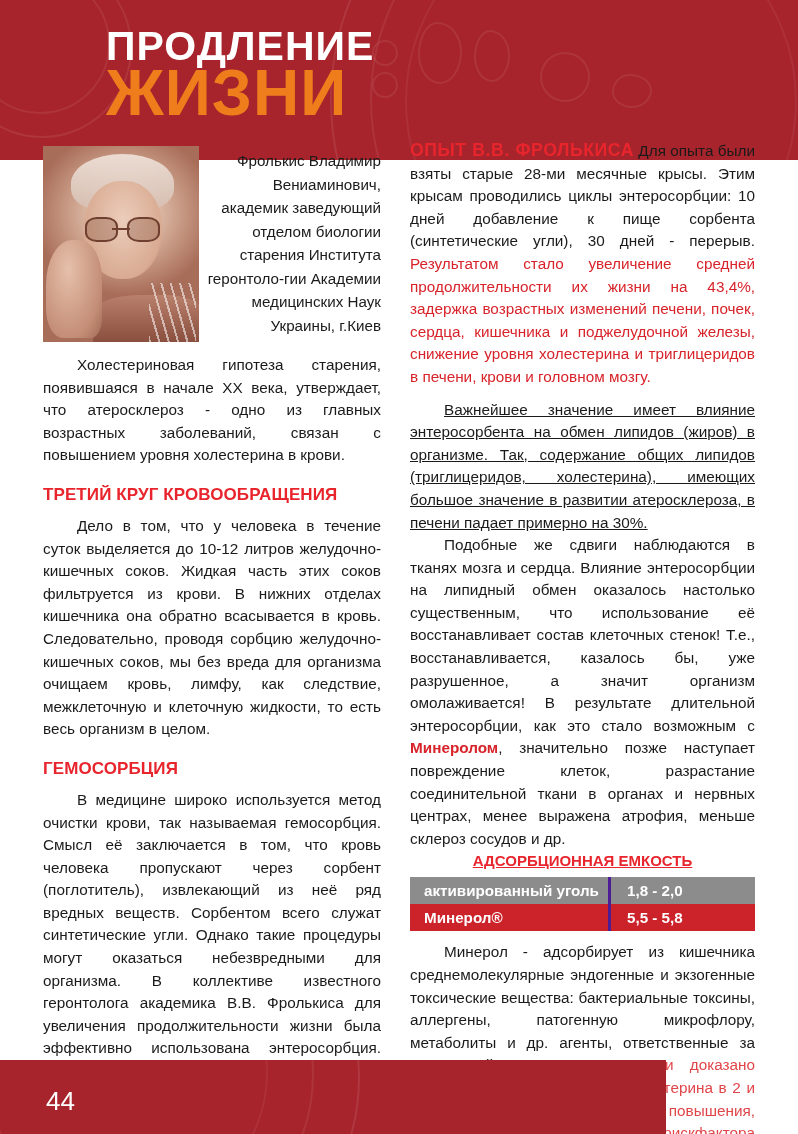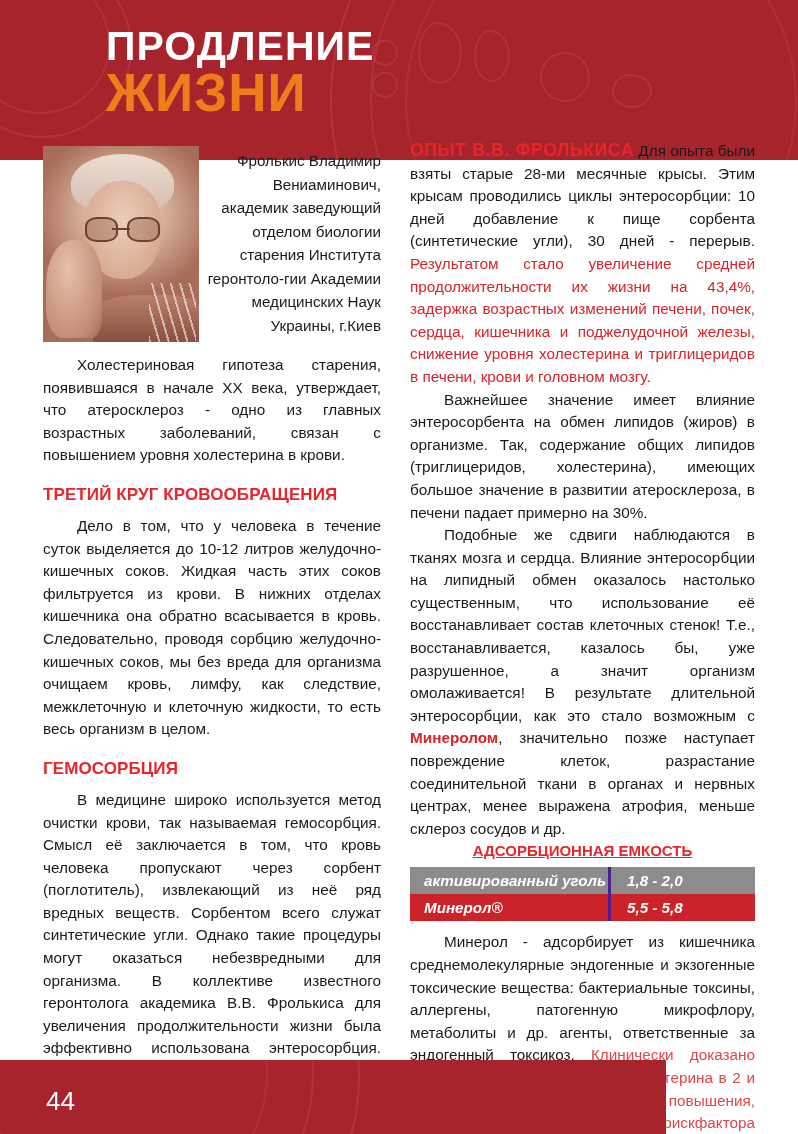--- a/index.html
+++ b/index.html
@@ -75,21 +75,21 @@
   }
   .title-line1 {
     font-size: 41px;
     font-weight: bold;
     color: #ffffff;
     letter-spacing: 1px;
     line-height: 44px;
     white-space: nowrap;
   }
   .title-line2 {
-    font-size: 53px;
+    font-size: 64px;
     font-weight: bold;
     color: #f07d1b;
     letter-spacing: 1px;
     line-height: 54px;
     margin-top: -2px;
     white-space: nowrap;
   }
 
   
   .footer {
@@ -296,21 +296,20 @@
     color: #e8252d;
     text-decoration: underline;
     line-height: 20px;
   }
 
   table.capacity {
     margin-top: 6px;
     border-collapse: collapse;
     width: 345px;
     table-layout: fixed;
-    font-style: italic;
   }
   table.capacity td {
     height: 27px;
     padding: 0 0 0 14px;
     font-size: 15.2px;
     font-weight: bold;
     color: #ffffff;
     vertical-align: middle;
   }
   table.capacity tr.gray td { background: #8c8c8c; }
@@ -377,21 +376,21 @@
 
       <h2 class="section-head center">ГЕМОСОРБЦИЯ</h2>
 
       <p class="body">В медицине широко используется метод очистки крови, так называемая гемосорбция. Смысл её заключается в том, что кровь человека пропускают через сорбент (поглотитель), извлекающий из неё ряд вредных веществ. Сорбентом всего служат синтетические угли. Однако такие процедуры могут оказаться небезвредными для организма. В коллективе известного геронтолога академика В.В. Фролькиса для увеличения продолжительности жизни была эффективно использована энтеросорбция. Метод заключается в добавлении в пищу поглотителей (сорбентов) для очищения желудочно-кишечных соков от токсинов и других веществ.</p>
     </div>
 
     <div class="col col-right">
 
       <p class="lead-para"><span class="lead-title">ОПЫТ В.В. ФРОЛЬКИСА</span> <span>Для опыта были взяты старые 28-ми месячные крысы. Этим крысам проводились циклы энтеросорбции: 10 дней добавление к пище сорбента (синтетические угли), 30 дней - перерыв. </span><span class="red-bold">Результатом стало увеличение средней продолжительности их жизни   на 43,4%, задержка возрастных изменений печени, почек, сердца, кишечника и поджелудочной железы, снижение уровня холестерина и триглицеридов в печени, крови и головном мозгу.</span></p>
 
-      <p class="body" style="margin-top:0;">Важнейшее значение имеет влияние энтеросорбента на обмен липидов (жиров) в организме. Так, содержание общих липидов (триглицеридов, холестерина), имеющих большое значение в развитии атеросклероза, в печени падает примерно на 30%.</p>
+      <p class="body" style="margin-top:10px;text-decoration:underline;">Важнейшее значение имеет влияние энтеросорбента на обмен липидов (жиров) в организме. Так, содержание общих липидов (триглицеридов, холестерина), имеющих большое значение в развитии атеросклероза, в печени падает примерно на 30%.</p>
 
       <p class="body" style="margin-top:0;"><span>Подобные же сдвиги наблюдаются в тканях мозга и сердца. Влияние энтеросорбции на липидный обмен оказалось настолько существенным, что использование её восстанавливает состав клеточных стенок! Т.е., восстанавливается, казалось бы,  уже разрушенное, а значит организм омолаживается! В результате длительной энтеросорбции, как это стало возможным с </span><span class="minerol-red">Минеролом</span><span>, значительно позже наступает повреждение клеток, разрастание соединительной ткани в органах и нервных центрах, менее выражена атрофия, меньше склероз сосудов и др.</span></p>
 
       <div class="adsorb-label">АДСОРБЦИОННАЯ ЕМКОСТЬ</div>
 
       <table class="capacity">
         <tbody>
             <tr class="gray">
           <td>активированный уголь</td>
           <td class="val">1,8 - 2,0</td>

